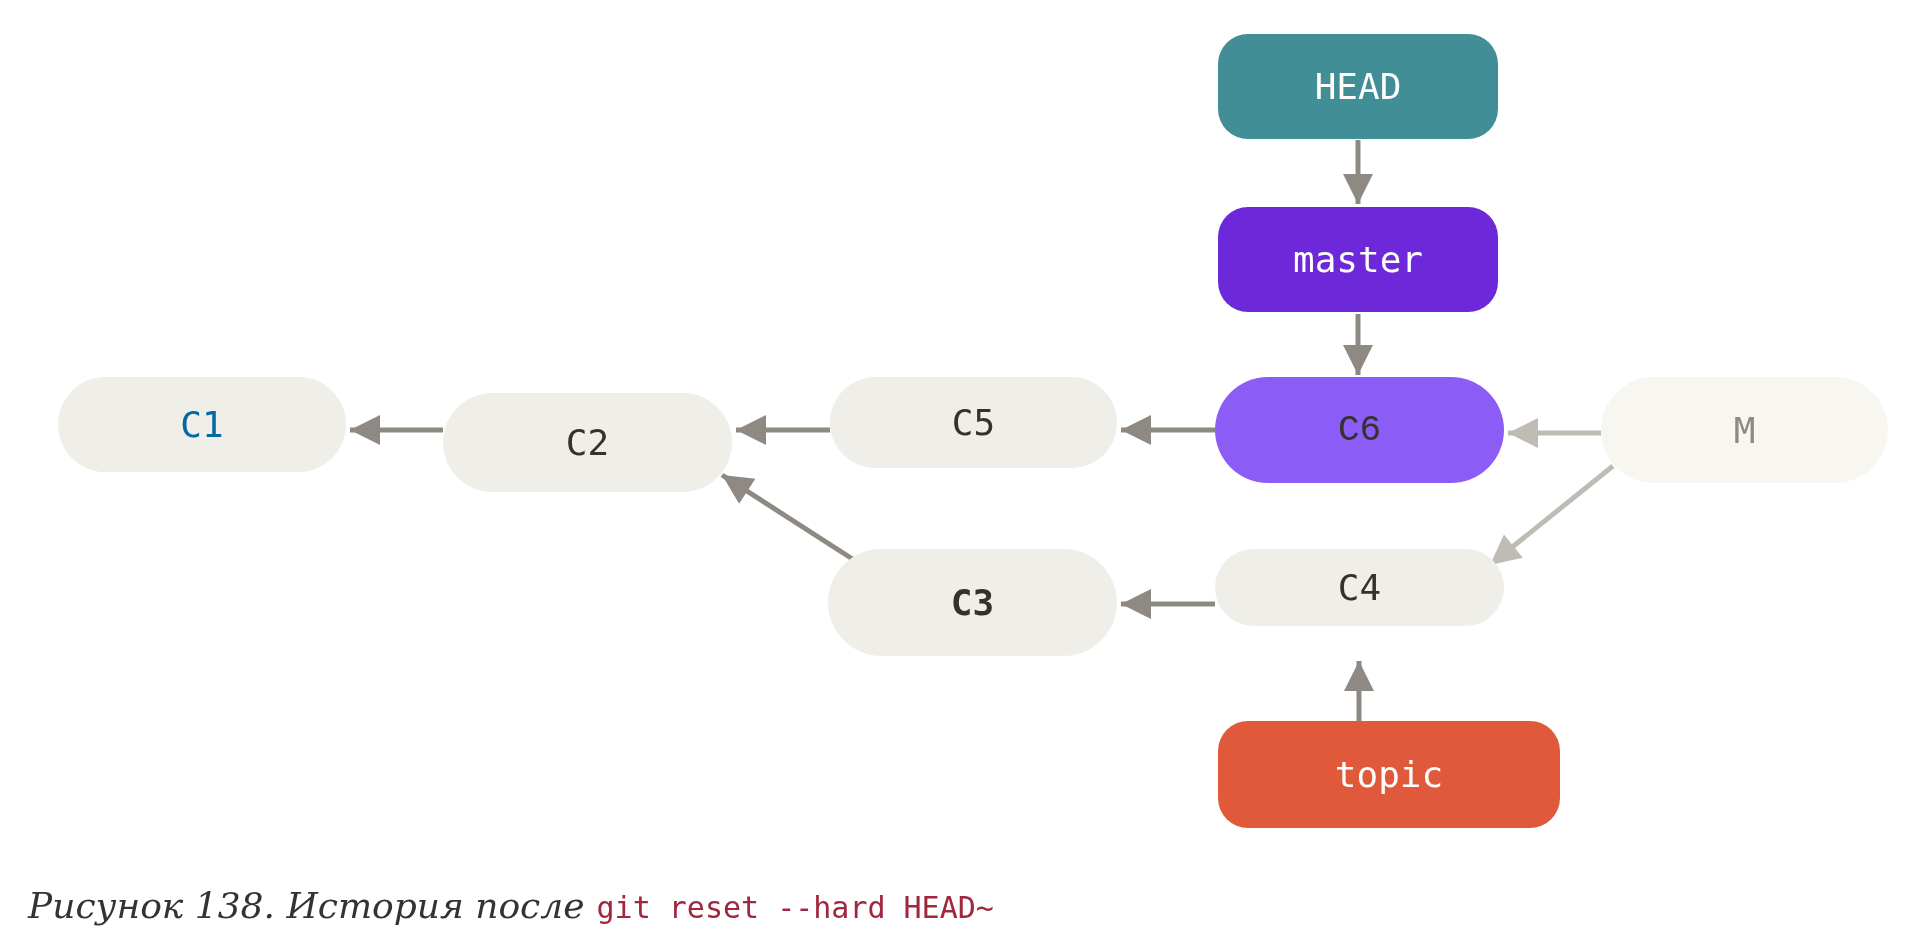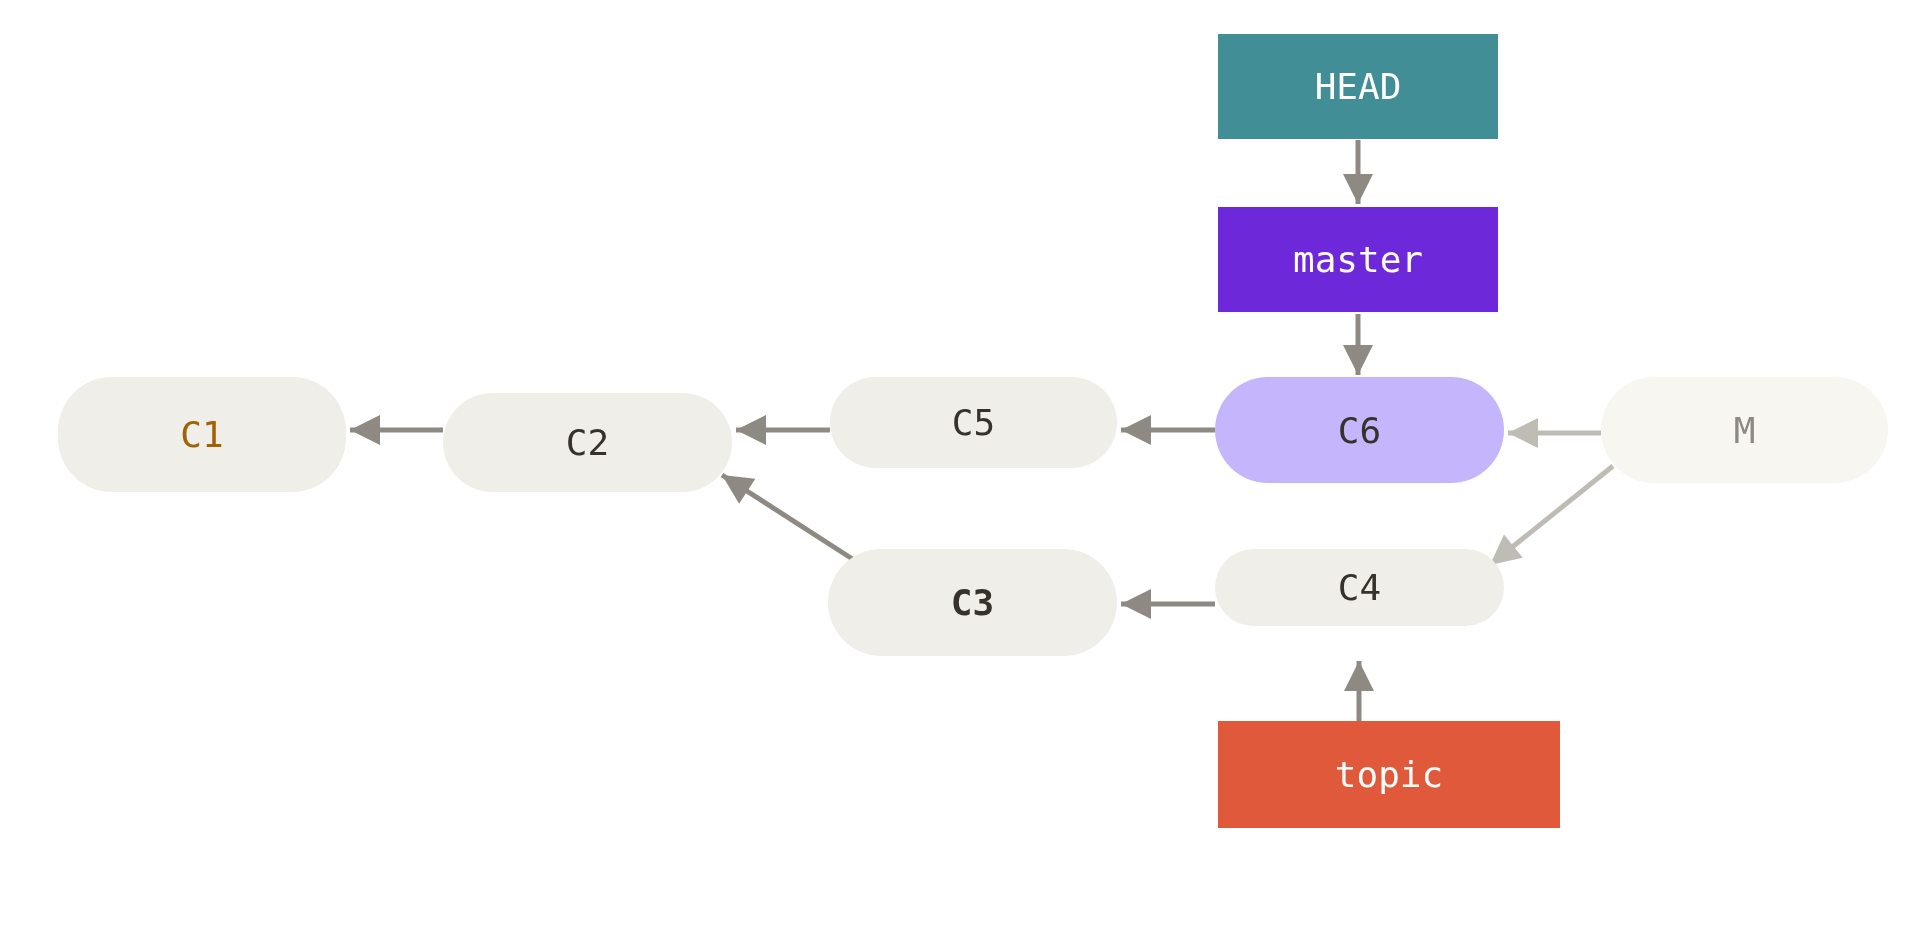--- a/index.html
+++ b/index.html
@@ -22,20 +22,21 @@
     height: 950px;
   }
   .node {
     position: absolute;
     display: flex;
     align-items: center;
     justify-content: center;
     font-family: "DejaVu Sans Mono", "Liberation Mono", monospace;
     font-size: 36px;
     box-sizing: border-box;
+    border-radius: 30px;
   }
   .ref-box {
     color: #fdfdfc;
   }
   .commit {
     border-radius: 54px;
   }
   .caption {
     position: absolute;
     left: 28px;
@@ -89,42 +90,46 @@
   </div>
 
   <div class="node ref-box" style="left: 1218px; top: 207px; width: 280px; height: 105px; background-color: #6d28d9;">
     <span>master</span>
   </div>
 
   <div class="node ref-box" style="left: 1218px; top: 721px; width: 342px; height: 107px; background-color: rgb(224, 89, 58);">
     <span>topic</span>
   </div>
 
-  <div class="node commit" style="left: 58px; top: 377px; width: 288px; height: 115px; background-color: rgb(239, 238, 232); color: #a16207;">
+  <div class="node commit" style="left: 58px; top: 377px; width: 288px; height: 95px; background-color: rgb(239, 238, 232); color: #0369a1;">
     <span>C1</span>
   </div>
 
   <div class="node commit" style="left: 443px; top: 393px; width: 289px; height: 99px; background-color: rgb(239, 238, 232); color: rgb(53, 50, 44);">
     <span>C2</span>
   </div>
 
   <div class="node commit" style="left: 830px; top: 377px; width: 287px; height: 91px; background-color: rgb(239, 238, 232); color: rgb(53, 50, 44);">
     <span>C5</span>
   </div>
 
-  <div class="node commit" style="left: 1215px; top: 377px; width: 289px; height: 106px; background-color: #c4b5fd; color: rgb(53, 50, 44);">
+  <div class="node commit" style="left: 1215px; top: 377px; width: 289px; height: 106px; background-color: #8b5cf6; color: rgb(53, 50, 44); font-family: Liberation Mono, monospace;">
     <span>C6</span>
   </div>
 
   <div class="node commit" style="left: 1601px; top: 377px; width: 287px; height: 106px; background-color: rgb(247, 246, 241); color: rgb(141, 138, 132);">
     <span>M</span>
   </div>
 
   <div class="node commit" style="left: 828px; top: 549px; width: 289px; height: 107px; background-color: rgb(239, 238, 232); color: rgb(53, 50, 44); font-weight: bold;">
     <span>C3</span>
   </div>
 
   <div class="node commit" style="left: 1215px; top: 549px; width: 289px; height: 77px; background-color: rgb(239, 238, 232); color: rgb(53, 50, 44);">
     <span>C4</span>
   </div>
 
+  <div class="caption">
+    <span class="caption-text" style="color: rgb(51, 51, 51);">Рисунок 138. История после</span>
+    <span class="caption-code" style="color: rgb(160, 39, 61);">git reset --hard HEAD~</span>
+  </div>
 
 </div>
 
 </body></html>

